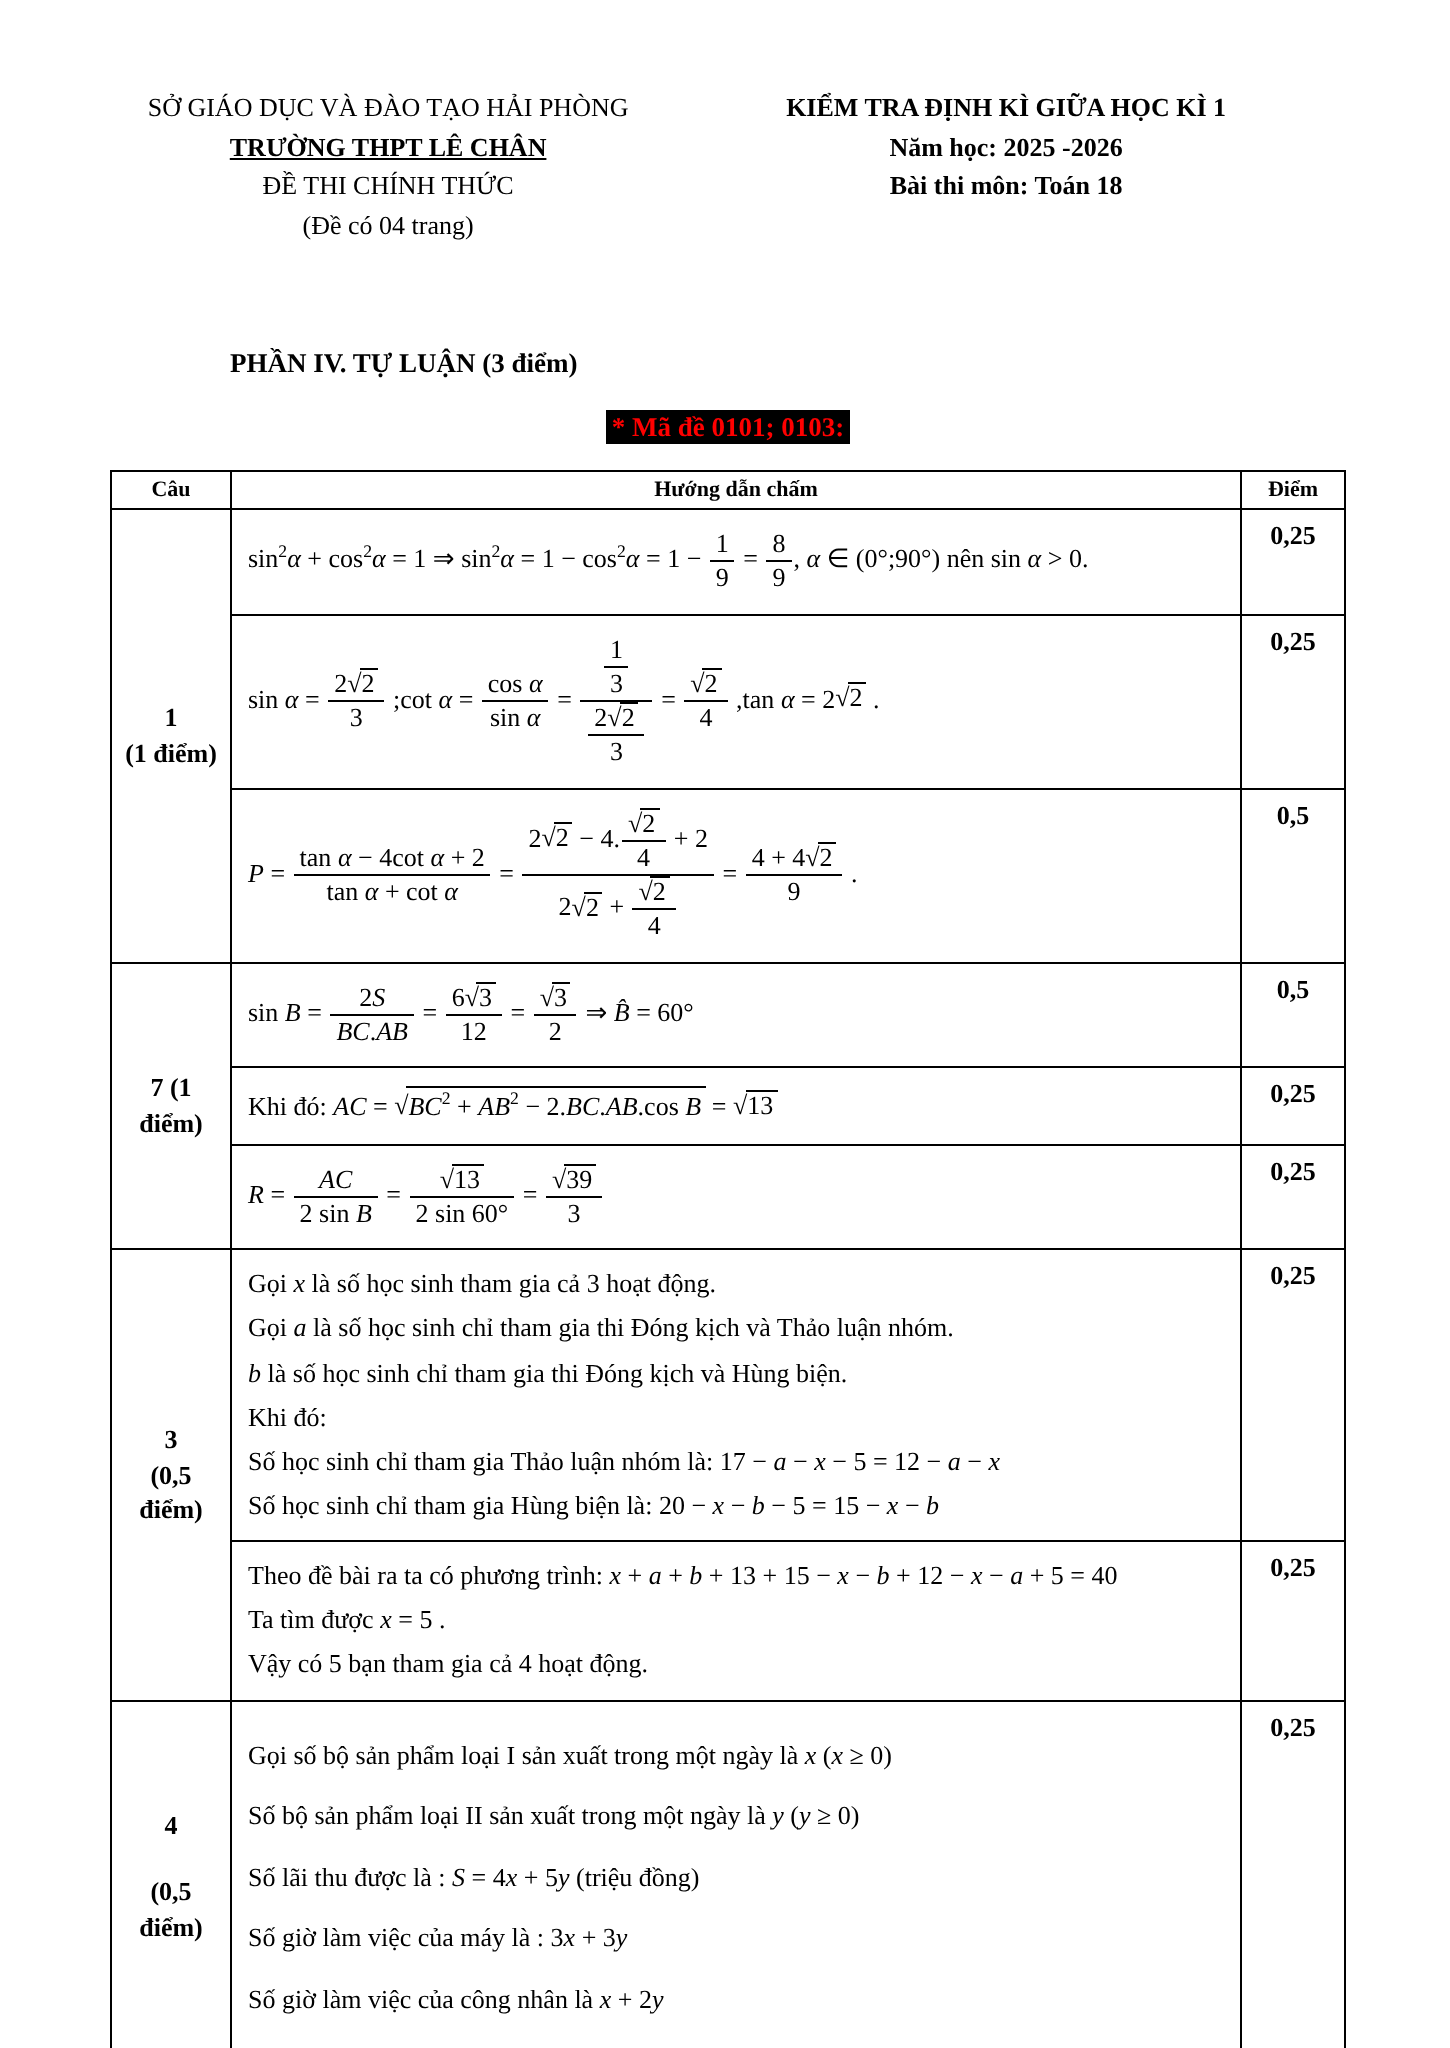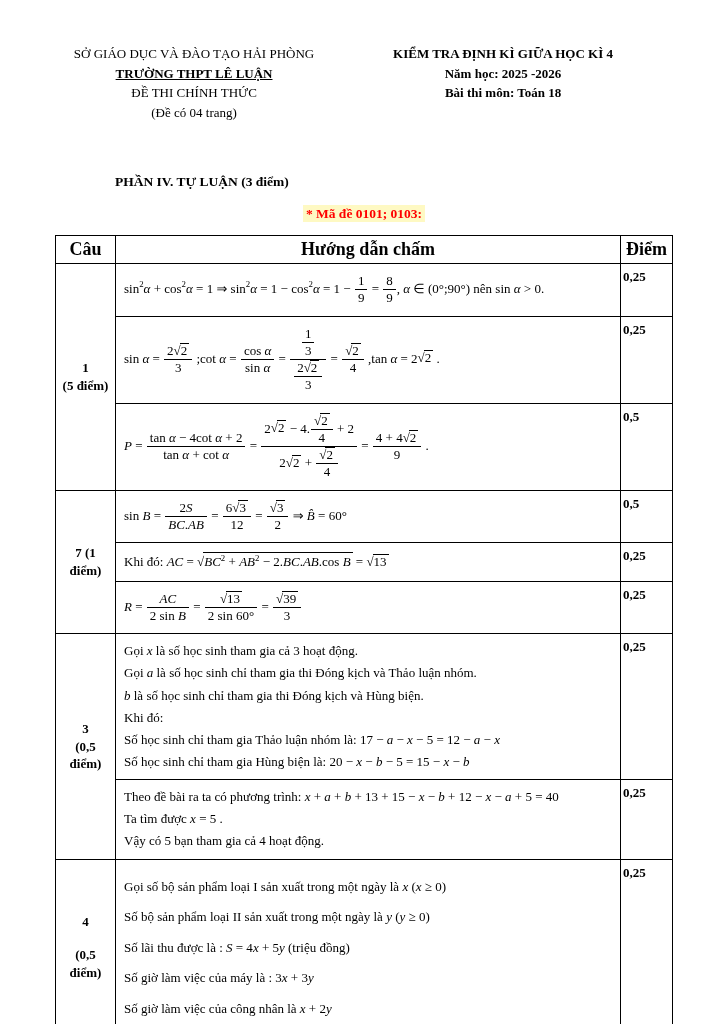--- a/index.html
+++ b/index.html
@@ -18,31 +18,31 @@
   .doc-header .hcol { line-height:1.5; text-align:center; }
   .doc-header .hleft  { width:45%; }
   .doc-header .hright { width:55%; }
   .b { font-weight:bold; }
   .u { text-decoration:underline; }
   .i { font-style:italic; }
 
   .section-title { font-weight:bold; margin:52px 0 0 60px; font-size:13.5px; }
 
   .code-line-wrap { text-align:center; margin-top:16px; }
-  .code-badge { background:#fef9c3; color:#ff0000; font-weight:bold; padding:1px 3px; font-size:13.5px; }
+  .code-badge { background:#000000; color:#ff0000; font-weight:bold; padding:1px 3px; font-size:13.5px; }
 
   
   table.rubric { border-collapse:collapse; width:100%; margin-top:13px; table-layout:fixed; }
   .rubric th, .rubric td { border:1px solid #000; }
-  .rubric th { padding:3px 2px; font-size:18px; text-align:center; }
+  .rubric th { padding:3px 2px; font-size:11px; text-align:center; }
   .col-cau { width:60px; }
   .col-diem { width:52px; }
   .cau-cell { text-align:center; font-weight:bold; vertical-align:middle; padding:4px 2px; }
   .q-line { min-height:1.2em; line-height:1.35; }
-  .score-cell { font-weight:bold; vertical-align:top; padding:5px 2px; }
+  .score-cell { text-align:center; font-weight:bold; vertical-align:top; padding:5px 2px; }
   .content-cell { padding:6px 8px; vertical-align:middle; }
   .math-line { padding:3px 0; line-height:1.5; }
 
   tr.q3 .math-line { padding:1px 0; line-height:1.55; }
   tr.q4 .math-line { padding:0; margin:11px 0; }
 
   
   .frac { display:inline-block; vertical-align:middle; text-align:center; padding:0 1px; line-height:1.25; }
   .frac > .fnum { display:block; border-bottom:1px solid #000; padding:0 3px; }
   .frac > .fden { display:block; padding:0 3px; }
@@ -53,26 +53,26 @@
   i { font-style:italic; }
 </style>
 </head>
 <body>
 
 <div class="page">
 
   <div class="doc-header">
     <div class="hcol hleft">
       <div>SỞ GIÁO DỤC VÀ ĐÀO TẠO HẢI PHÒNG</div>
-      <div class="b u">TRƯỜNG THPT LÊ LUẬN</div>
+      <div class="b u">TRƯỜNG THPT LÊ CHÂN</div>
       <div>ĐỀ THI CHÍNH THỨC</div>
       <div>(Đề có 04 trang)</div>
     </div>
     <div class="hcol hright">
-      <div class="b">KIỂM TRA  ĐỊNH KÌ GIỮA HỌC KÌ 4</div>
+      <div class="b">KIỂM TRA  ĐỊNH KÌ GIỮA HỌC KÌ 1</div>
       <div class="b">Năm học: 2025 -2026</div>
       <div class="b">Bài thi môn: Toán 18</div>
     </div>
   </div>
 
   <div class="section-title">PHẦN IV. TỰ LUẬN (3 điểm)</div>
 
   <div class="code-line-wrap">
     <span class="code-badge">* Mã đề 0101; 0103:</span>
   </div>
@@ -82,21 +82,21 @@
       <tr>
         <th class="col-cau">Câu</th>
         <th>Hướng dẫn chấm</th>
         <th class="col-diem">Điểm</th>
       </tr>
     </thead>
     <tbody>
         <tr class="q1">
           <td class="cau-cell" rowspan="3">
             <div class="q-line">1</div>
-            <div class="q-line">(5 điểm)</div>
+            <div class="q-line">(1 điểm)</div>
           </td>
           <td class="content-cell">
             <div class="math-line">sin<sup>2</sup><i>α</i> + cos<sup>2</sup><i>α</i> = 1 ⇒ sin<sup>2</sup><i>α</i> = 1 − cos<sup>2</sup><i>α</i> = 1 − <span class="frac"><span class="fnum">1</span><span class="fden">9</span></span> = <span class="frac"><span class="fnum">8</span><span class="fden">9</span></span>,  <i>α</i> ∈ (0°;90°) nên sin <i>α</i> &gt; 0.</div>
           </td>
           <td class="score-cell">0,25</td>
         </tr>
         <tr class="q1">
           <td class="content-cell">
             <div class="math-line">sin <i>α</i> = <span class="frac"><span class="fnum">2<span class="sqrt"><span class="rad">√</span><span class="radicand">2</span></span></span><span class="fden">3</span></span> ;cot <i>α</i> = <span class="frac"><span class="fnum">cos <i>α</i></span><span class="fden">sin <i>α</i></span></span> = <span class="frac"><span class="fnum"><span class="frac"><span class="fnum">1</span><span class="fden">3</span></span></span><span class="fden"><span class="frac"><span class="fnum">2<span class="sqrt"><span class="rad">√</span><span class="radicand">2</span></span></span><span class="fden">3</span></span></span></span> = <span class="frac"><span class="fnum"><span class="sqrt"><span class="rad">√</span><span class="radicand">2</span></span></span><span class="fden">4</span></span> ,tan <i>α</i> = 2<span class="sqrt"><span class="rad">√</span><span class="radicand">2</span></span> .</div>
           </td>

